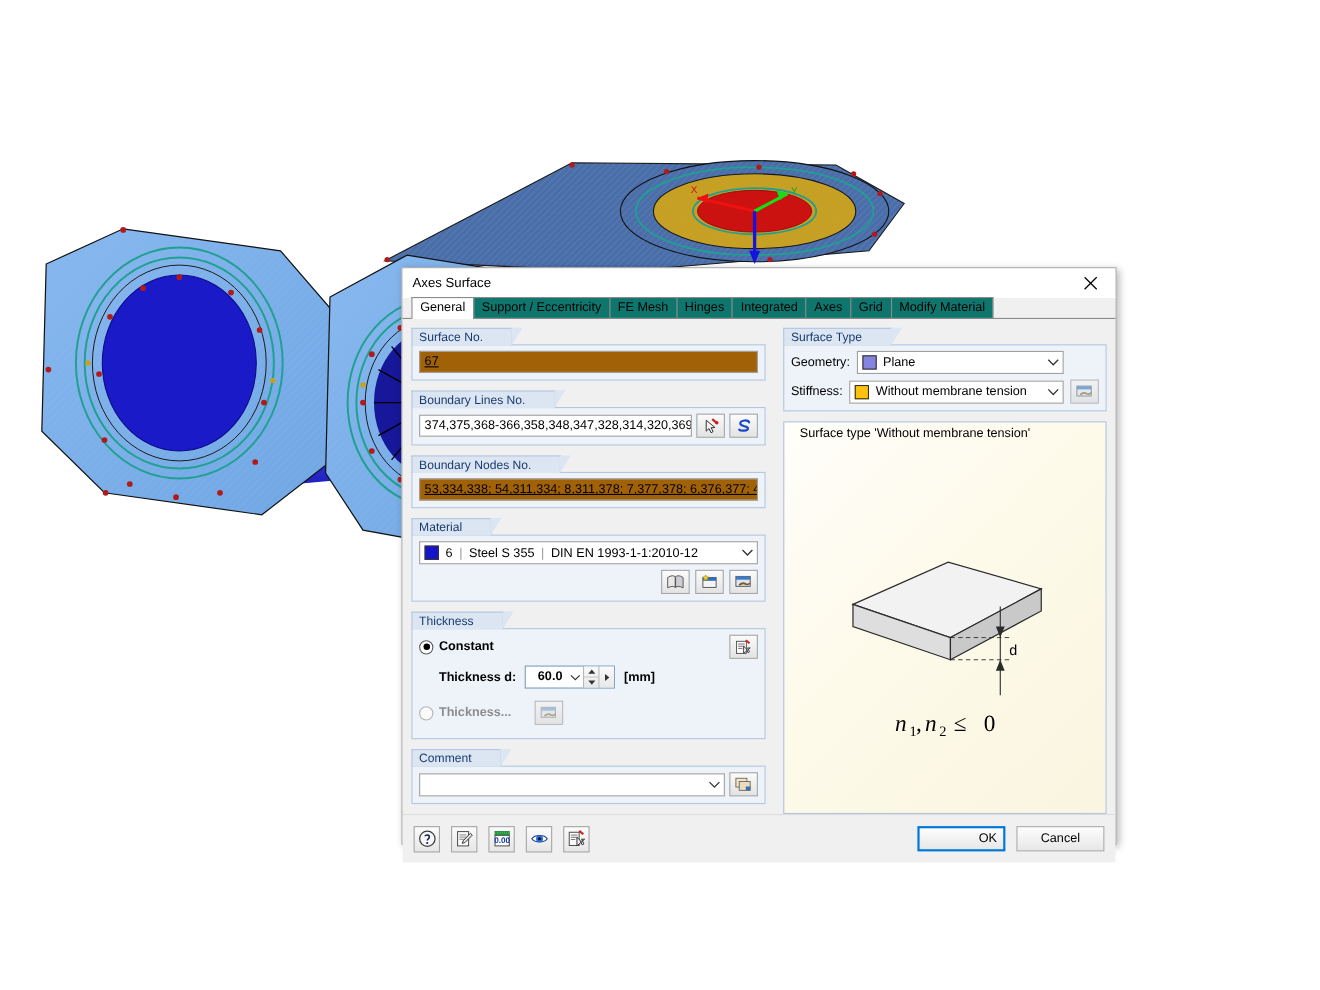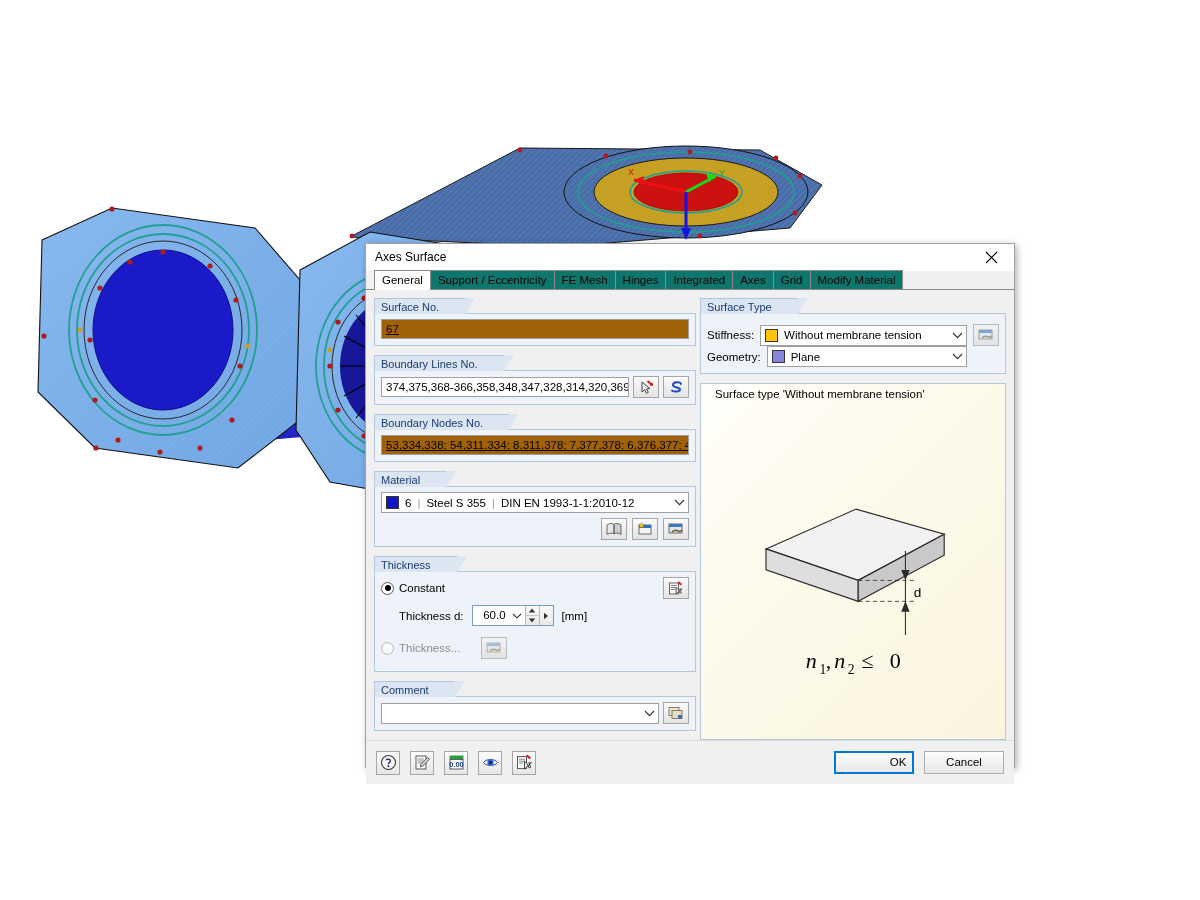--- a/index.html
+++ b/index.html
@@ -51,21 +51,21 @@
     border:1px solid #8a8a8a; border-bottom:none;
     margin-right:-1px;
     cursor:default; white-space:nowrap;
   }
   .tab.active {
     background:#ffffff; position:relative; z-index:3;
     height:20px; line-height:19px; margin-bottom:-1px;
   }
 
   
-  .dlg-body { flex:1 1 auto; display:flex; padding:8px 8px 0 8px; gap:4px; background:#f0f0f0; }
+  .dlg-body { flex:1 1 auto; display:flex; padding:8px 8px 0 8px; gap:16px; background:#f0f0f0; }
   .col-left  { width:322px; flex:0 0 322px; }
   .col-right { flex:1 1 auto; display:flex; flex-direction:column; }
 
   
   .group { margin-bottom:9px; }
   .group-head {
     display:inline-block; position:relative;
     font-size:11px; color:#1a3b70;
     background:#dce6f2; border:1px solid #b3c6de; border-bottom:none;
     padding:1px 26px 1px 6px;
@@ -414,21 +414,21 @@
                 <rect x="1" y="2" width="13" height="3" fill="#3a7ac0"></rect>
                 <path d="M4 10 q3 -3 6 -1 q2 1 4 -1" fill="none" stroke="#7a5a28" stroke-width="1.6"></path>
               </svg>
             </div>
           </div>
         </div>
       </div>
 
       <div class="group">
         <div class="group-head">Thickness</div>
-        <div class="group-body" style="padding-bottom:12px;">
+        <div class="group-body" style="padding-bottom:12px;font-weight:bold;">
           <div class="row" style="justify-content:space-between;">
             <div class="row" style="gap:5px;">
               <span class="radio on"></span>
               <span class="lbl">Constant</span>
             </div>
             <div class="sqbtn">
               <svg width="16" height="15" viewBox="0 0 16 15">
                 <rect x="1.5" y="2" width="9" height="11" fill="#fbfbfb" stroke="#4a4a4a" stroke-width="0.8"></rect>
                 <path d="M3 4.5 H9 M3 6.5 H9 M3 8.5 H7" stroke="#666" stroke-width="0.8"></path>
                 <path d="M8 13 L8 6.5 L10.3 8.6 L12 12.3 L13.4 11.6 L11.6 8 L14 8 Z" fill="#f0f0f0" stroke="#333" stroke-width="0.8"></path>
@@ -504,52 +504,52 @@
         </div>
       </div>
 
     </div>
 
     <div class="col-right">
 
       <div class="group">
         <div class="group-head">Surface Type</div>
         <div class="group-body">
+          <div class="row" style="gap:6px;">
+            <span class="lbl" style="width:58px;">Geometry:</span>
+            <div class="combo">
+              <span class="swatch" style="background:#8585e0"></span>
+              <span class="ctext">Plane</span>
+              <span class="chev">
+                <svg width="11" height="7" viewBox="0 0 11 7">
+                    <path d="M1 1 L5.5 5.6 L10 1" fill="none" stroke="#333" stroke-width="1.2"></path>
+                  </svg>
+              </span>
+            </div>
+            <div style="width:26px; flex:0 0 26px;"></div>
+          </div>
           <div class="row" style="gap:6px; margin-top:5px;">
             <span class="lbl" style="width:58px;">Stiffness:</span>
             <div class="combo">
               <span class="swatch" style="background:#ffc20a"></span>
               <span class="ctext">Without membrane tension</span>
               <span class="chev">
                 <svg width="11" height="7" viewBox="0 0 11 7">
                     <path d="M1 1 L5.5 5.6 L10 1" fill="none" stroke="#333" stroke-width="1.2"></path>
                   </svg>
               </span>
             </div>
             <div class="sqbtn dis">
               <svg width="16" height="14" viewBox="0 0 16 14">
                 <rect x="1" y="2" width="13" height="9" fill="#dfe6ef" stroke="#6a6a6a" stroke-width="0.8"></rect>
                 <rect x="1" y="2" width="13" height="3" fill="#5a8cc0"></rect>
                 <path d="M4 10 q3 -3 6 -1 q2 1 4 -1" fill="none" stroke="#8a7a58" stroke-width="1.6"></path>
               </svg>
             </div>
           </div>
-          <div class="row" style="gap:6px;">
-            <span class="lbl" style="width:58px;">Geometry:</span>
-            <div class="combo">
-              <span class="swatch" style="background:#8585e0"></span>
-              <span class="ctext">Plane</span>
-              <span class="chev">
-                <svg width="11" height="7" viewBox="0 0 11 7">
-                    <path d="M1 1 L5.5 5.6 L10 1" fill="none" stroke="#333" stroke-width="1.2"></path>
-                  </svg>
-              </span>
-            </div>
-            <div style="width:26px; flex:0 0 26px;"></div>
-          </div>
         </div>
       </div>
 
       <div class="preview">
         <span class="cap">Surface type 'Without membrane tension'</span>
 
         <svg width="100%" height="100%" viewBox="0 0 290 320" preserveAspectRatio="xMidYMid meet" style="position:absolute;left:0;top:0;">
 
           <polygon points="62,148 148,110 232,134 150,178" fill="#f2f2f2" stroke="#2b2b2b" stroke-width="1.1"></polygon>
 

